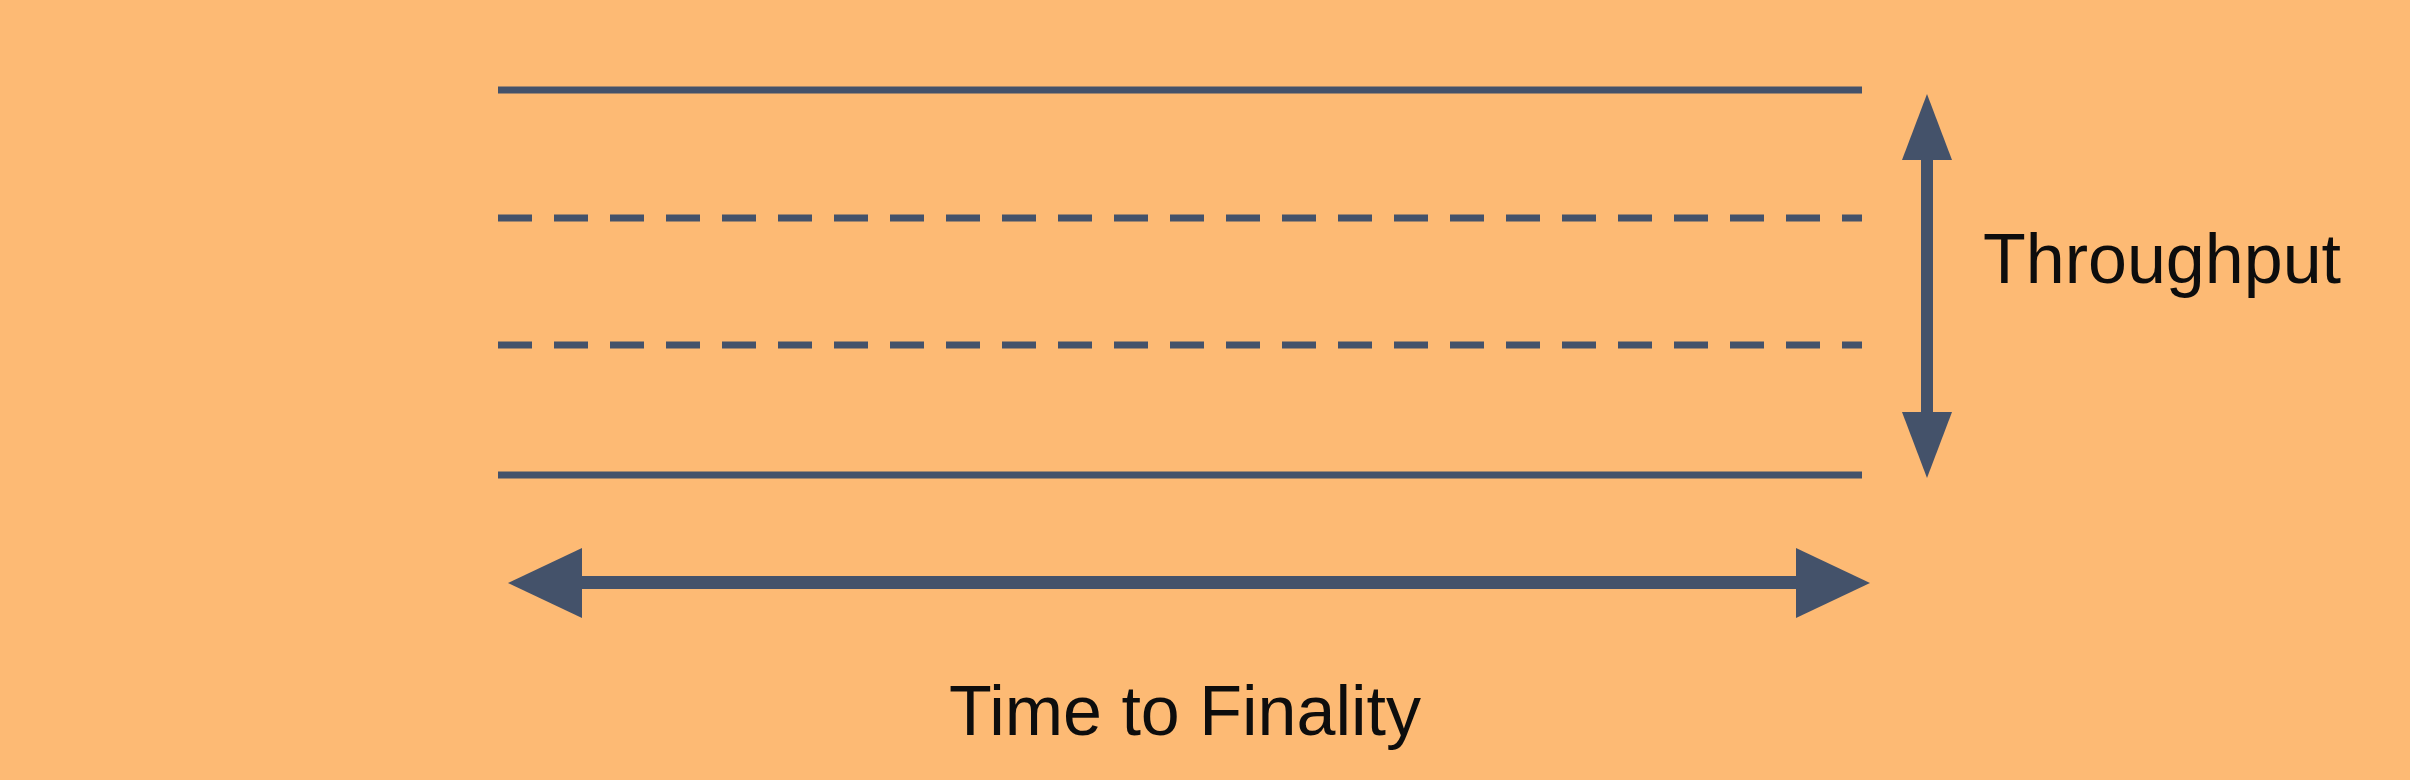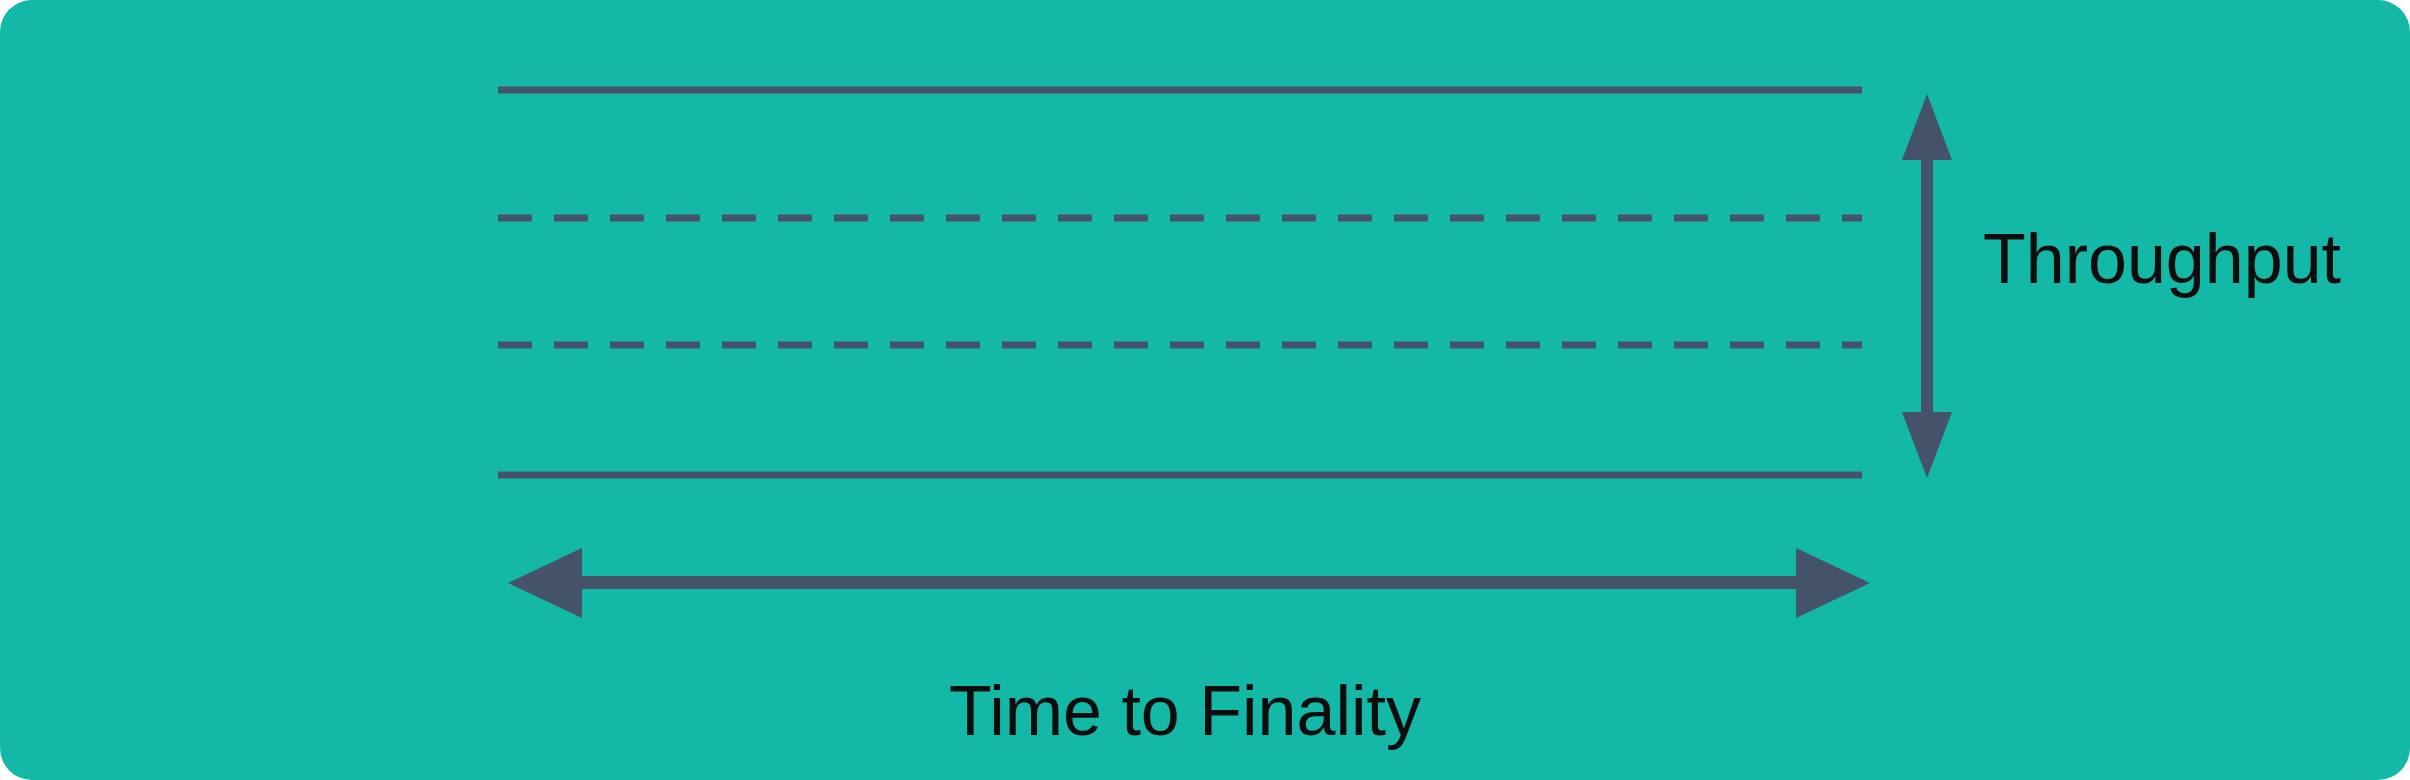--- a/index.html
+++ b/index.html
@@ -7,23 +7,22 @@
     padding: 0;
     background: #ffffff;
   }
   body {
     font-family: "Liberation Sans", sans-serif;
   }
   #stage {
     position: relative;
     width: 2410px;
     height: 780px;
-    background: #14b8a6;
+    background: #fdba74;
     overflow: hidden;
-    border-radius: 32px;
   }
   #diagram-svg {
     position: absolute;
     left: 0;
     top: 0;
     width: 2410px;
     height: 780px;
     display: block;
   }
   .axis-label {

